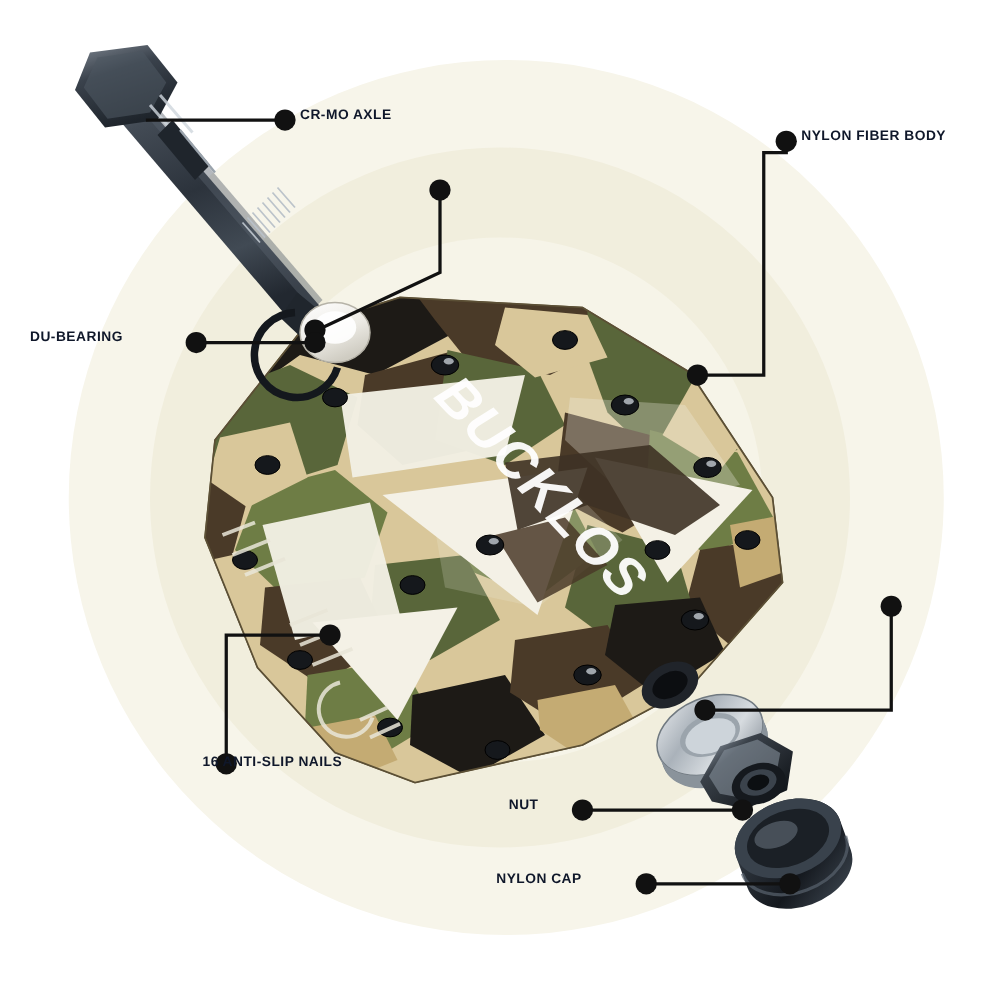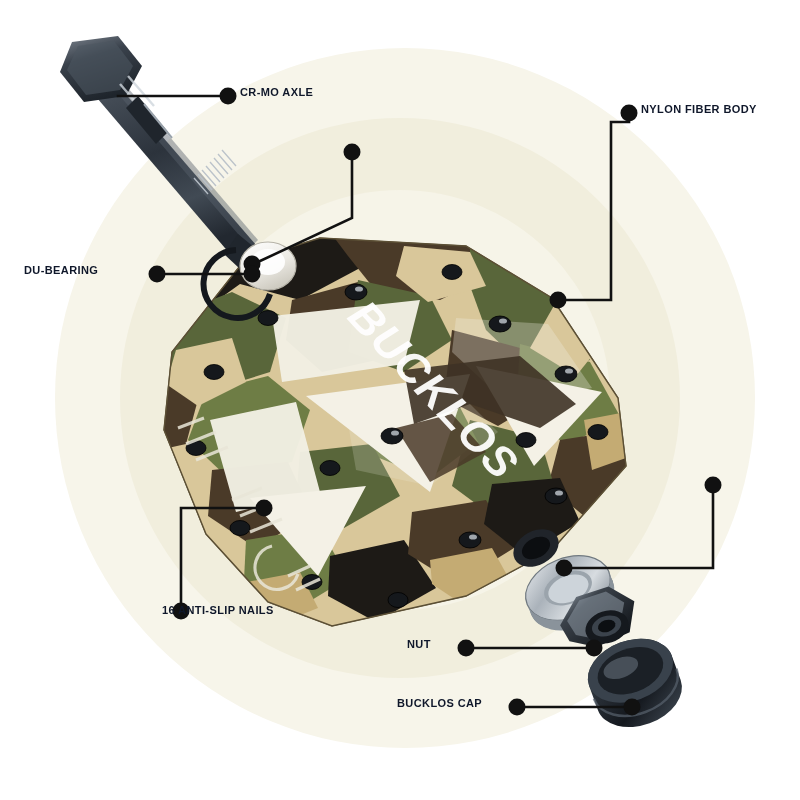--- a/index.html
+++ b/index.html
@@ -274,15 +274,15 @@
 
   <div class="callout-label" style="left:641px;top:103px;">NYLON FIBER BODY</div>
 
   <div class="callout-label" style="left:24px;top:264px;">DU-BEARING</div>
 
 
   <div class="callout-label" style="left:116px;top:604px;margin-left:46px;">16 ANTI-SLIP NAILS</div>
 
   <div class="callout-label" style="left:407px;top:638px;text-align:center;">NUT</div>
 
-  <div class="callout-label" style="left:397px;top:697px;">BUCKLOS CAP</div>
+  <div class="callout-label" style="left:397px;top:697px;">NYLON CAP</div>
 
 </div>
 
 </body></html>

